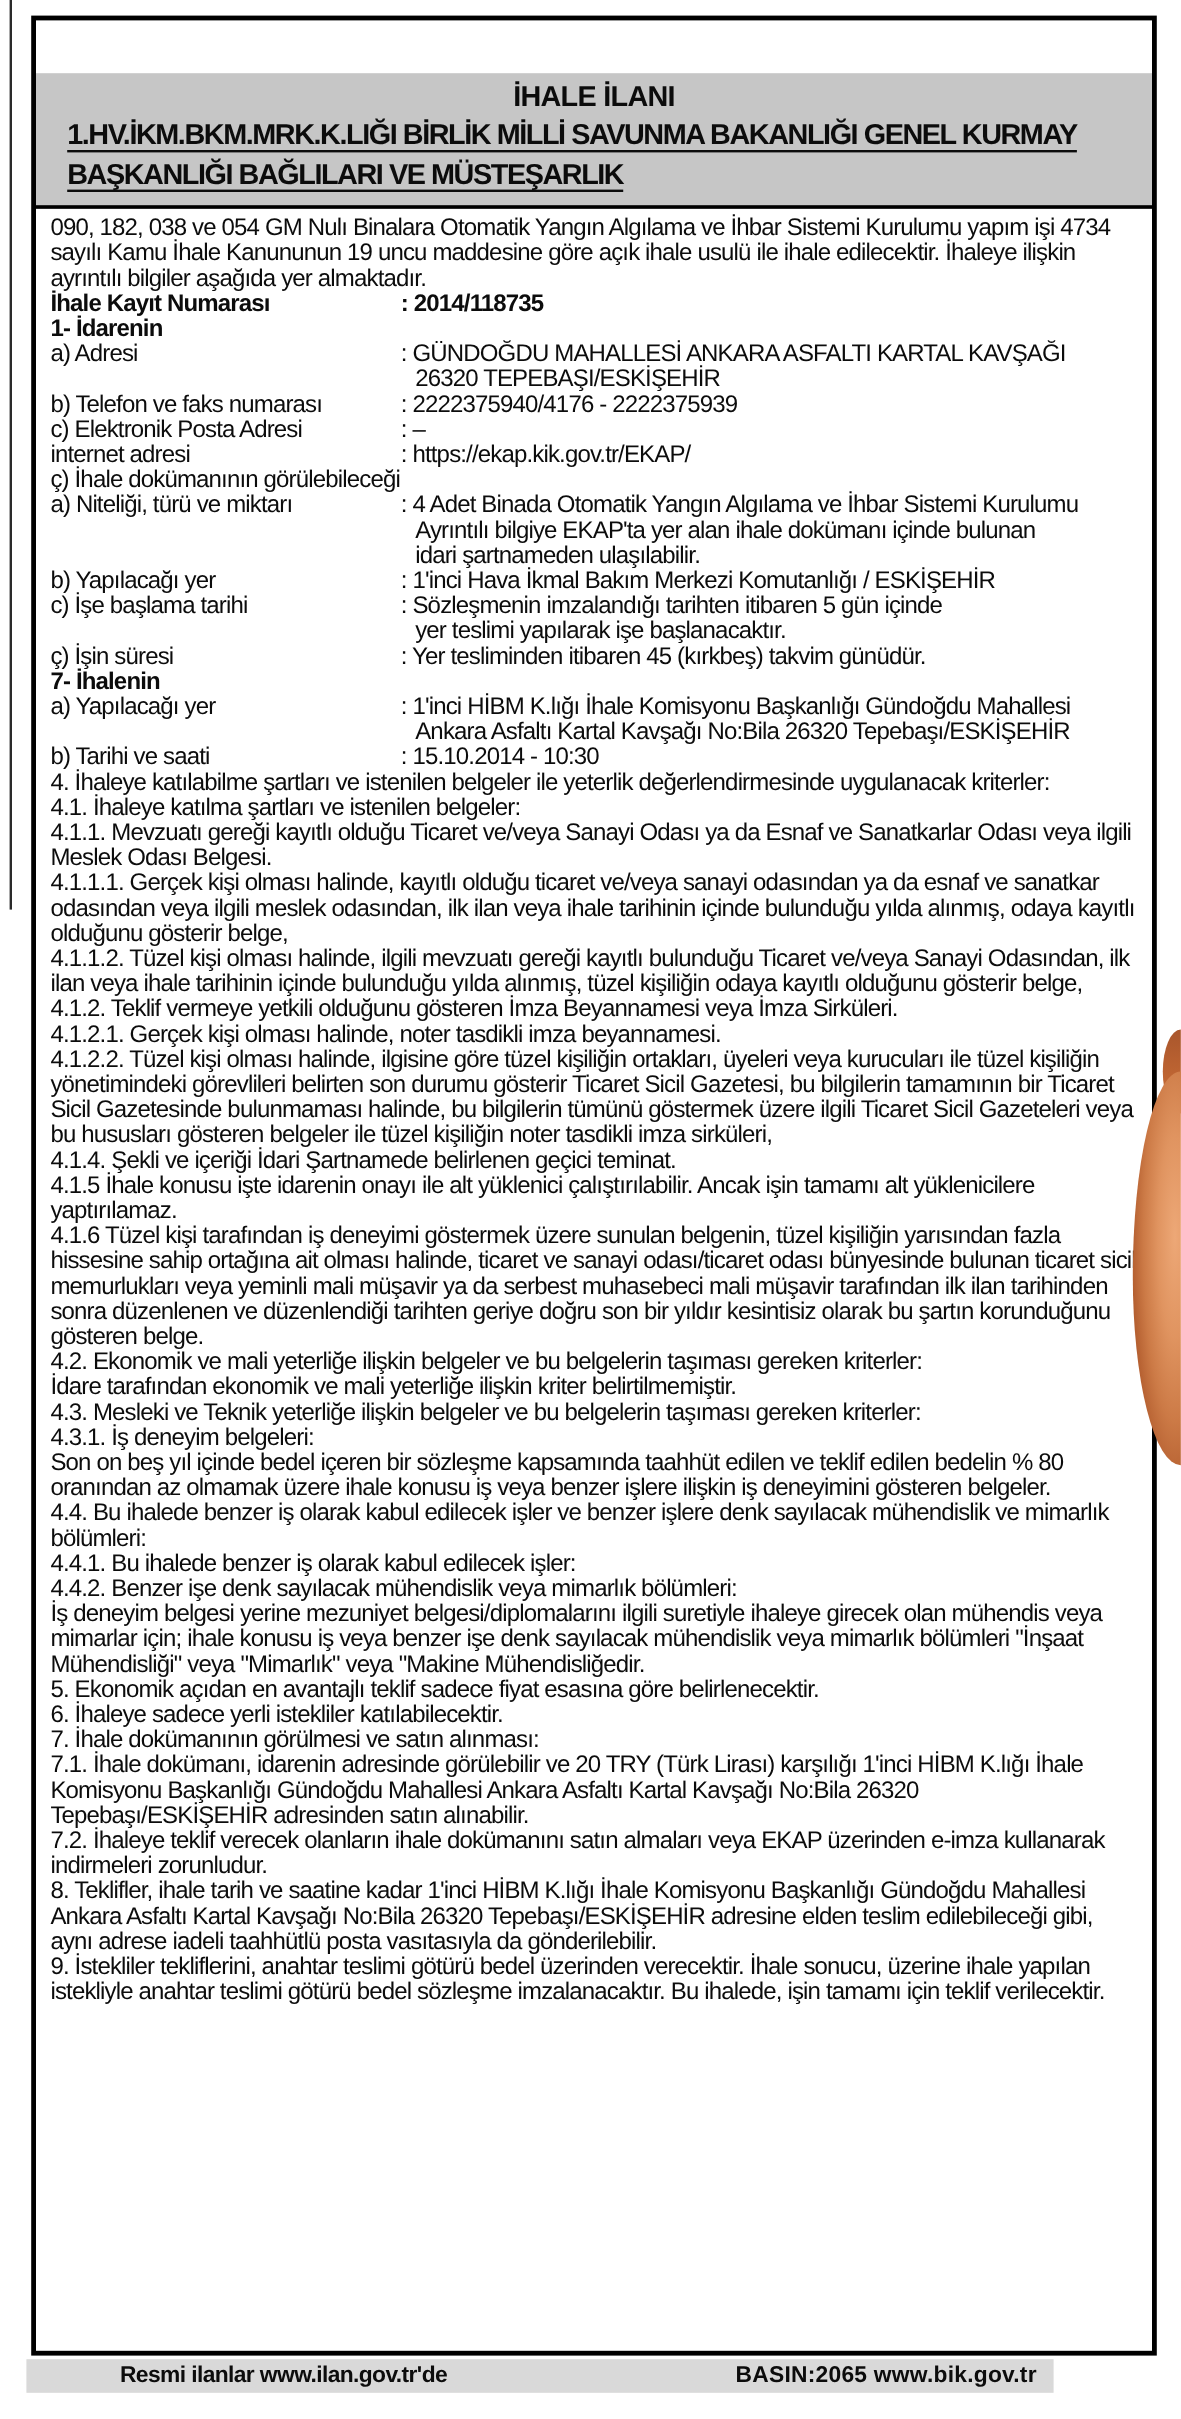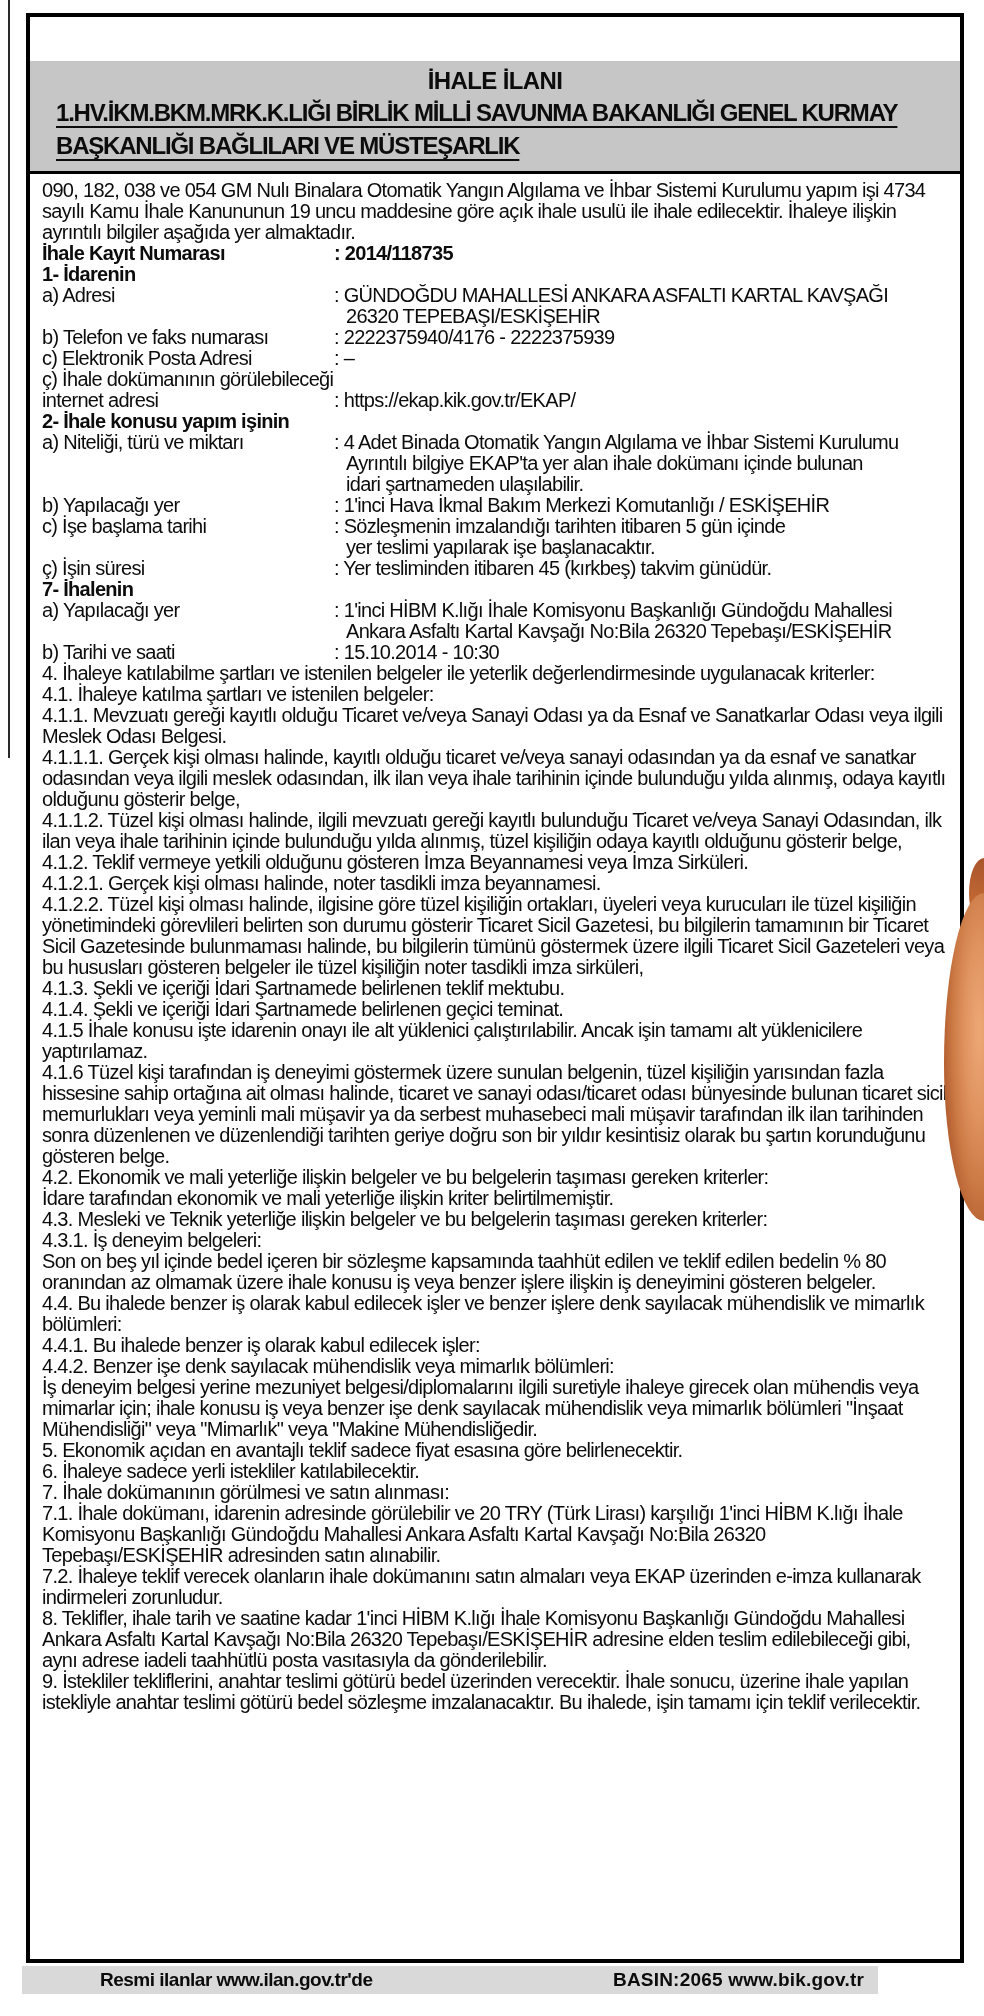--- a/index.html
+++ b/index.html
@@ -103,33 +103,29 @@
           <div class="kv-label">b) Telefon ve faks numarası</div>
           <div class="kv-value">: 2222375940/4176 - 2222375939</div>
         </div>
 
         <div class="kv-row">
           <div class="kv-label">c) Elektronik Posta Adresi</div>
           <div class="kv-value">: –</div>
         </div>
 
         <div class="kv-row">
+          <div class="kv-label">internet adresi</div>
+          <div class="kv-value">: https://ekap.kik.gov.tr/EKAP/</div>
+        </div>
+
+        <div class="kv-row">
           <div class="kv-label">ç) İhale dokümanının görülebileceği</div>
           <div class="kv-value"></div>
         </div>
 
-        <div class="kv-row">
-          <div class="kv-label">internet adresi</div>
-          <div class="kv-value">: https://ekap.kik.gov.tr/EKAP/</div>
-        </div>
-
-        <div class="kv-row bold">
-          <div class="kv-label">2- İhale konusu yapım işinin</div>
-          <div class="kv-value"></div>
-        </div>
 
         <div class="kv-row">
           <div class="kv-label">a) Niteliği, türü ve miktarı</div>
           <div class="kv-value">: 4 Adet Binada Otomatik Yangın Algılama ve İhbar Sistemi Kurulumu
 Ayrıntılı bilgiye EKAP'ta yer alan ihale dokümanı içinde bulunan
 idari şartnameden ulaşılabilir.</div>
         </div>
 
         <div class="kv-row">
           <div class="kv-label">b) Yapılacağı yer</div>
@@ -174,21 +170,20 @@
         <div class="clause">4.1.1.1. Gerçek kişi olması halinde, kayıtlı olduğu ticaret ve/veya sanayi odasından ya da esnaf ve sanatkar odasından veya ilgili meslek odasından, ilk ilan veya ihale tarihinin içinde bulunduğu yılda alınmış, odaya kayıtlı olduğunu gösterir belge,</div>
 
         <div class="clause">4.1.1.2. Tüzel kişi olması halinde, ilgili mevzuatı gereği kayıtlı bulunduğu Ticaret ve/veya Sanayi Odasından, ilk ilan veya ihale tarihinin içinde bulunduğu yılda alınmış, tüzel kişiliğin odaya kayıtlı olduğunu gösterir belge,</div>
 
         <div class="clause">4.1.2. Teklif vermeye yetkili olduğunu gösteren İmza Beyannamesi veya İmza Sirküleri.</div>
 
         <div class="clause">4.1.2.1. Gerçek kişi olması halinde, noter tasdikli imza beyannamesi.</div>
 
         <div class="clause">4.1.2.2. Tüzel kişi olması halinde, ilgisine göre tüzel kişiliğin ortakları, üyeleri veya kurucuları ile tüzel kişiliğin yönetimindeki görevlileri belirten son durumu gösterir Ticaret Sicil Gazetesi, bu bilgilerin tamamının bir Ticaret Sicil Gazetesinde bulunmaması halinde, bu bilgilerin tümünü göstermek üzere ilgili Ticaret Sicil Gazeteleri veya bu hususları gösteren belgeler ile tüzel kişiliğin noter tasdikli imza sirküleri,</div>
 
-        <div class="clause">4.1.3. Şekli ve içeriği İdari Şartnamede belirlenen teklif mektubu.</div>
 
         <div class="clause">4.1.4. Şekli ve içeriği İdari Şartnamede belirlenen geçici teminat.</div>
 
         <div class="clause">4.1.5 İhale konusu işte idarenin onayı ile alt yüklenici çalıştırılabilir. Ancak işin tamamı alt yüklenicilere yaptırılamaz.</div>
 
         <div class="clause">4.1.6 Tüzel kişi tarafından iş deneyimi göstermek üzere sunulan belgenin, tüzel kişiliğin yarısından fazla hissesine sahip ortağına ait olması halinde, ticaret ve sanayi odası/ticaret odası bünyesinde bulunan ticaret sicil memurlukları veya yeminli mali müşavir ya da serbest muhasebeci mali müşavir tarafından ilk ilan tarihinden sonra düzenlenen ve düzenlendiği tarihten geriye doğru son bir yıldır kesintisiz olarak bu şartın korunduğunu gösteren belge.</div>
 
         <div class="clause">4.2. Ekonomik ve mali yeterliğe ilişkin belgeler ve bu belgelerin taşıması gereken kriterler:</div>
 
         <div class="clause">İdare tarafından ekonomik ve mali yeterliğe ilişkin kriter belirtilmemiştir.</div>

